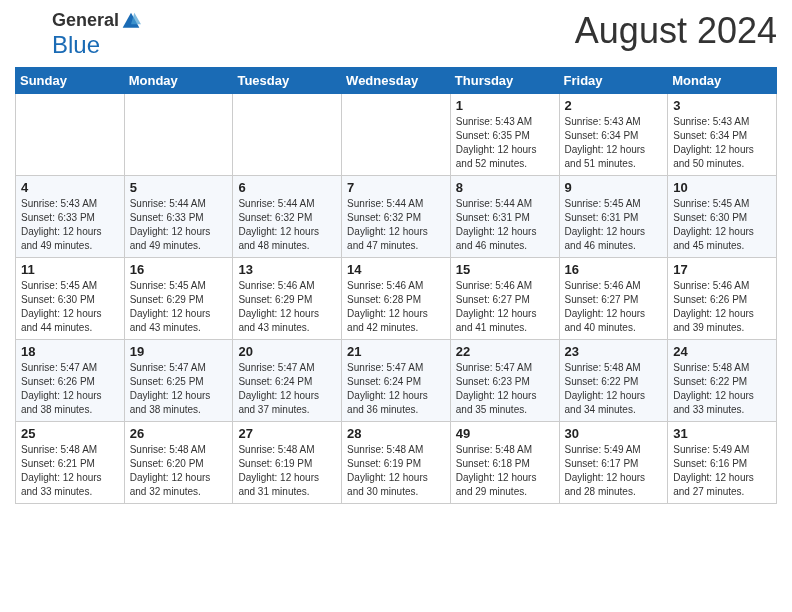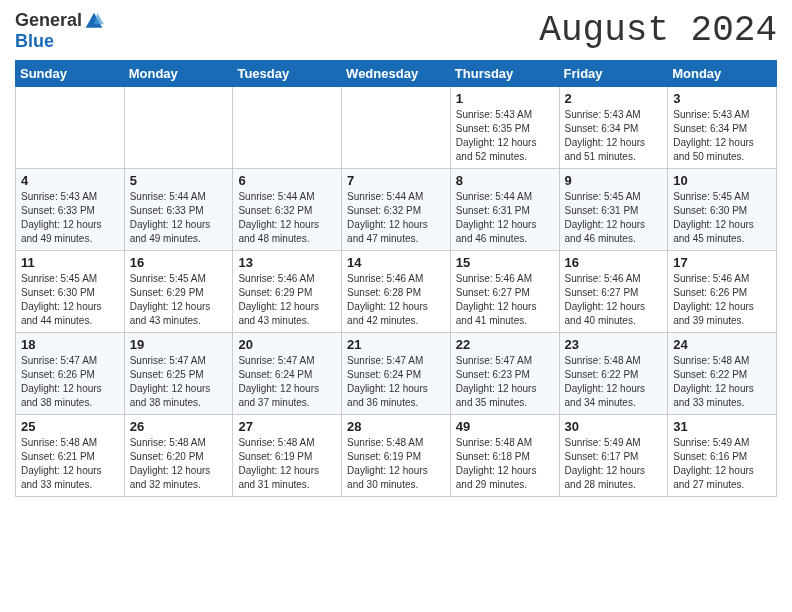--- a/index.html
+++ b/index.html
@@ -8,53 +8,53 @@
       background: #fff;
       width: 792px;
       min-height: 612px;
       padding: 10px 15px;
     }
     .header {
       display: flex;
       justify-content: space-between;
       align-items: flex-start;
       margin-bottom: 8px;
+      margin-left: 37px;
     }
     .logo {
       display: flex;
       flex-direction: column;
       align-items: flex-start;
     }
     .logo-text {
       display: flex;
       align-items: center;
     }
     .logo-general {
       font-size: 18px;
       font-weight: bold;
       color: #333;
     }
     .logo-blue {
-      font-size: 18px;
-      font-weight: bold;
+      font-size: 24px;
+      font-weight: normal;
       color: #1a6bb5;
     }
     .logo-icon {
       width: 20px;
       height: 20px;
       margin-left: 2px;
     }
     .title-block {
       text-align: right;
     }
     .month-year {
       font-size: 36px;
       color: #333;
       font-weight: normal;
-      font-family: Liberation Mono, monospace;
     }
     .location {
       font-size: 16px;
       color: #555;
     }
     .calendar {
       width: 100%;
       border-collapse: collapse;
       border: 1px solid #ccc;
     }

